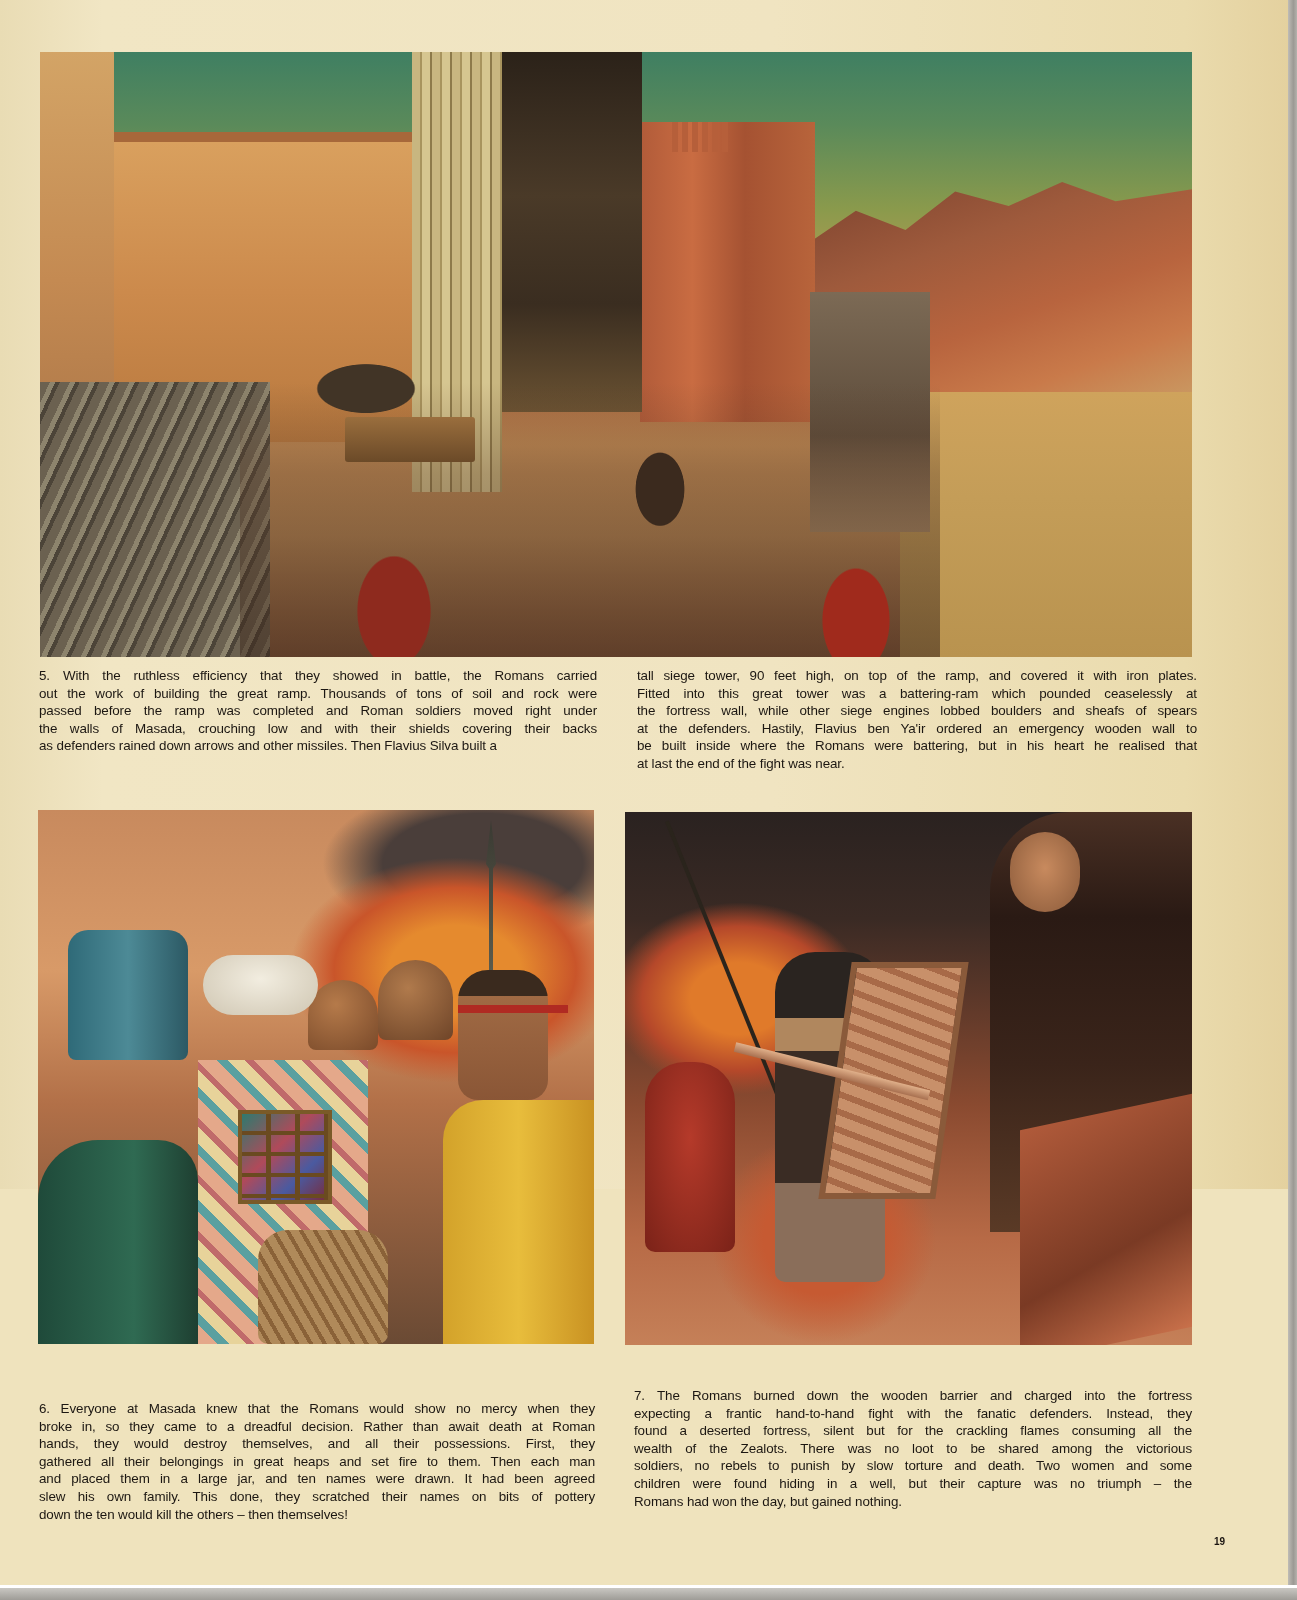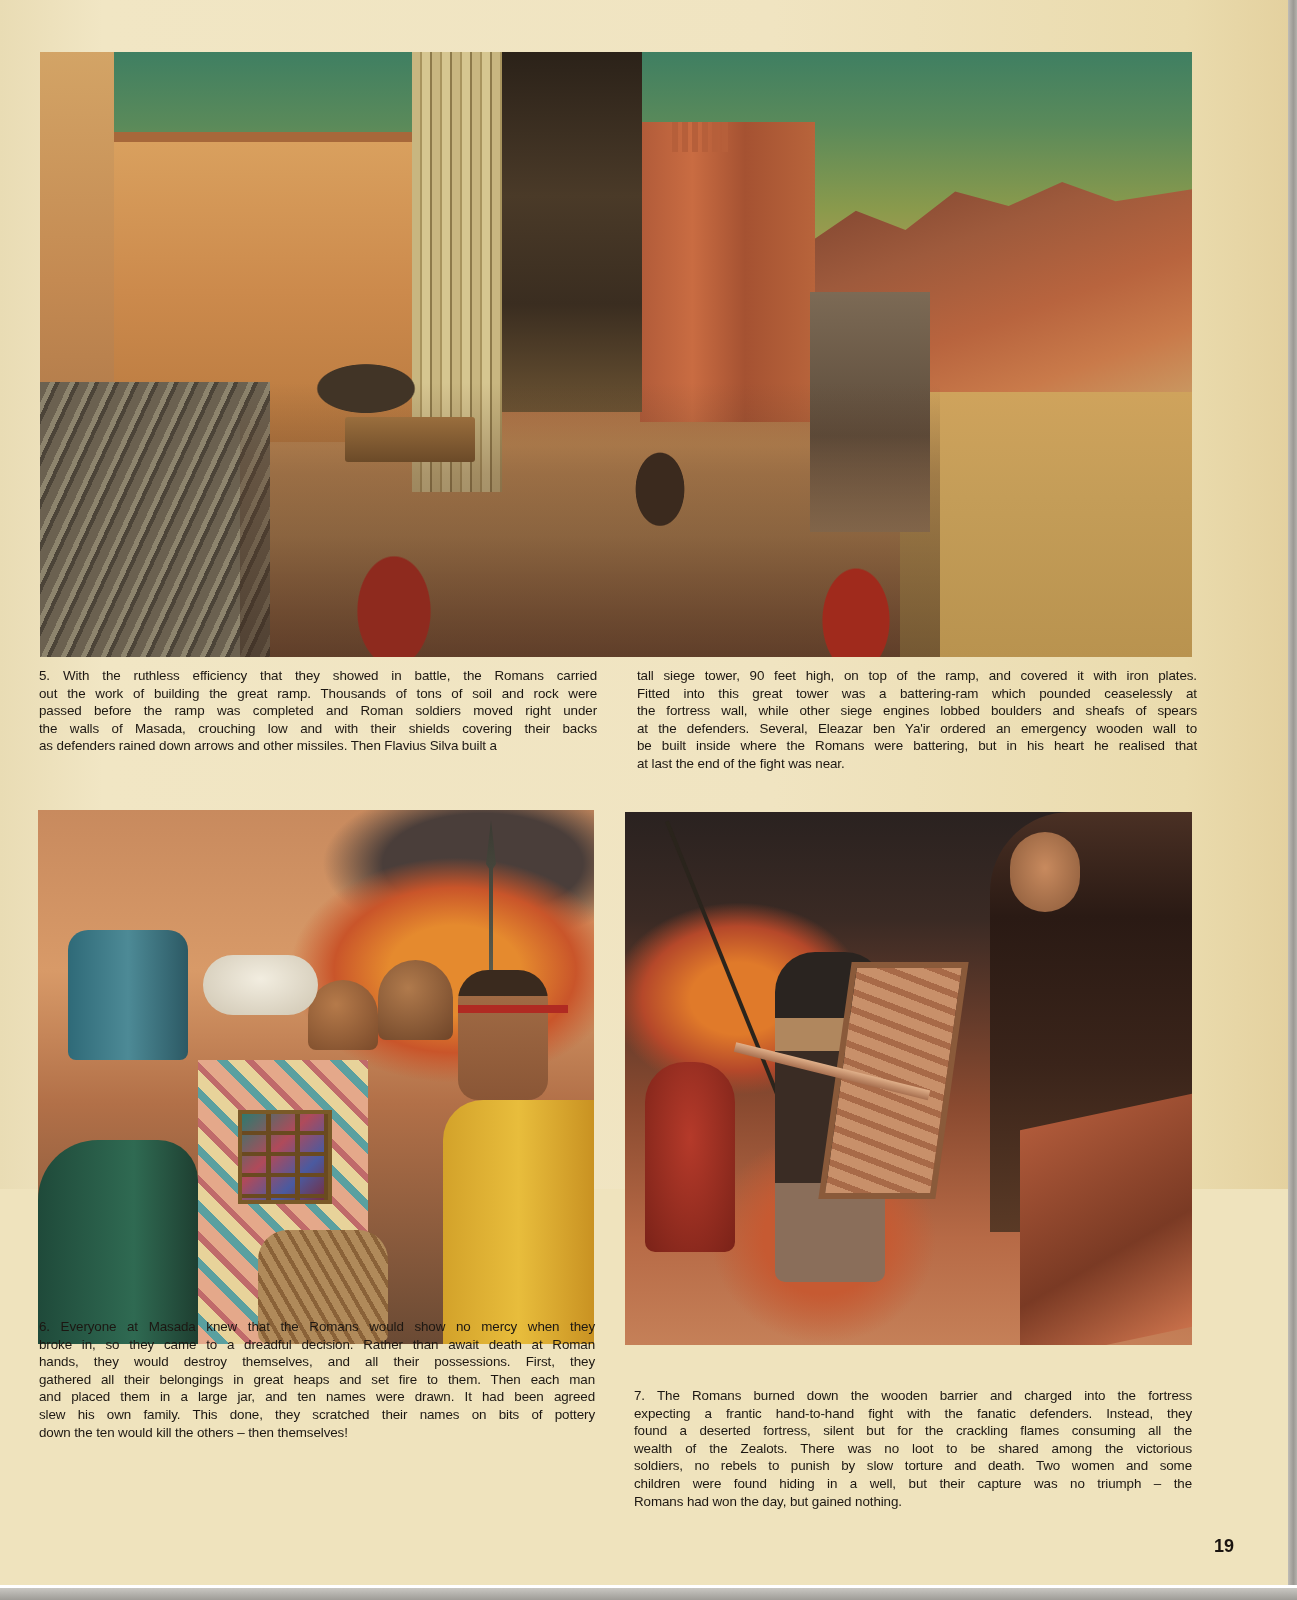--- a/index.html
+++ b/index.html
@@ -8,21 +8,21 @@
   .page{position:absolute;left:0;top:0;width:1288px;height:1189px;
         background:linear-gradient(90deg,#e9dcb4 0%,#f1e6c4 8%,#f0e4c1 60%,#eadbad 92%,#e4d19f 100%);}
   .edge-right{position:absolute;left:1288px;top:0;width:9px;height:1600px;
         background:linear-gradient(90deg,#bfbcb6,#9c9994 60%,#b5b2ad);}
   .edge-bottom{position:absolute;left:0;top:1585px;width:1297px;height:15px;
         background:linear-gradient(180deg,#ffffff 0 3px,#c9c7c2 3px,#9e9c97 100%);}
   .pic{position:absolute;overflow:hidden;}
   .caption{position:absolute;font-family:"Liberation Sans",sans-serif;font-size:13.4px;
         line-height:17.6px;color:#1c1712;text-align:justify;letter-spacing:-0.1px;margin:0;}
   .caption span{display:block;}
-  .pageno{position:absolute;left:1214px;top:1536px;font-size:18px;font-weight:bold;
+  .pageno{position:absolute;left:1214px;top:1536px;font-size:10px;font-weight:bold;
         color:#1a1410;font-family:"Liberation Sans",sans-serif;}
 
   
   #pic1{left:40px;top:52px;width:1152px;height:605px;
     background:
       linear-gradient(180deg,#3f7f62 0%,#5a8a5a 12%,#8a9a4c 26%,#b09a52 36%,transparent 44%),
       linear-gradient(180deg,transparent 40%,#8e5a3a 46%,#a4643e 55%,#c08a54 65%,#b78754 80%,#8b5a3a 100%);}
   .p1-leftwall{position:absolute;left:0;top:0;width:74px;height:380px;
     background:linear-gradient(180deg,#d3a466,#c48a52 60%,#b07a4a);}
   .p1-wall{position:absolute;left:74px;top:80px;width:300px;height:300px;
@@ -136,41 +136,41 @@
     <span style="text-align-last: justify;">5. With the ruthless efficiency that they showed in battle, the Romans carried</span>
     <span style="text-align-last: justify;">out the work of building the great ramp. Thousands of tons of soil and rock were</span>
     <span style="text-align-last: justify;">passed before the ramp was completed and Roman soldiers moved right under</span>
     <span style="text-align-last: justify;">the walls of Masada, crouching low and with their shields covering their backs</span>
     <span style="text-align-last: left;">as defenders rained down arrows and other missiles. Then Flavius Silva built a</span>
   </p>
   <p class="caption" style="left:637px;top:667px;width:560px;">
     <span style="text-align-last: justify;">tall siege tower, 90 feet high, on top of the ramp, and covered it with iron plates.</span>
     <span style="text-align-last: justify;">Fitted into this great tower was a battering-ram which pounded ceaselessly at</span>
     <span style="text-align-last: justify;">the fortress wall, while other siege engines lobbed boulders and sheafs of spears</span>
-    <span style="text-align-last: justify;">at the defenders. Several, Eleazar ben Ya'ir ordered an emergency wooden wall to</span>
+    <span style="text-align-last: justify;">at the defenders. Hastily, Flavius ben Ya'ir ordered an emergency wooden wall to</span>
     <span style="text-align-last: justify;">be built inside where the Romans were battering, but in his heart he realised that</span>
     <span style="text-align-last: left;">at last the end of the fight was near.</span>
   </p>
 
   <div class="pic" id="pic2">
     <div class="p2-spear"></div>
     <div class="p2-helm1"></div>
     <div class="p2-helm2"></div>
     <div class="p2-priest"></div>
     <div class="p2-turban"></div>
     <div class="p2-breast"></div>
     <div class="p2-hat"></div>
     <div class="p2-green"></div>
     <div class="p2-head"></div>
     <div class="p2-band"></div>
     <div class="p2-yellow"></div>
     <div class="p2-jar"></div>
   </div>
 
-  <p class="caption" style="left:39px;top:1318px;width:556px;">
+  <p class="caption" style="left:39px;top:1400px;width:556px;">
     <span style="text-align-last: justify;">6. Everyone at Masada knew that the Romans would show no mercy when they</span>
     <span style="text-align-last: justify;">broke in, so they came to a dreadful decision. Rather than await death at Roman</span>
     <span style="text-align-last: justify;">hands, they would destroy themselves, and all their possessions. First, they</span>
     <span style="text-align-last: justify;">gathered all their belongings in great heaps and set fire to them. Then each man</span>
     <span style="text-align-last: justify;">and placed them in a large jar, and ten names were drawn. It had been agreed</span>
     <span style="text-align-last: justify;">slew his own family. This done, they scratched their names on bits of pottery</span>
     <span style="text-align: left; text-align-last: left;">down the ten would kill the others – then themselves!</span>
   </p>
 
   <div class="pic" id="pic3">

